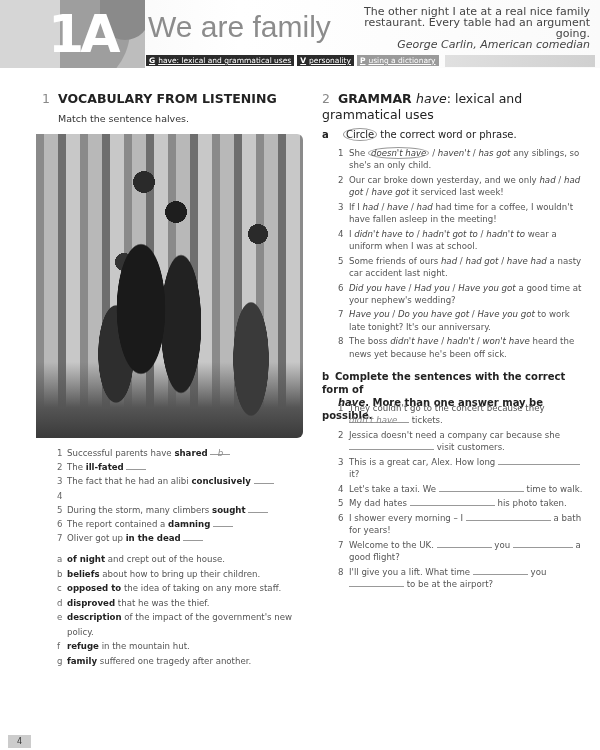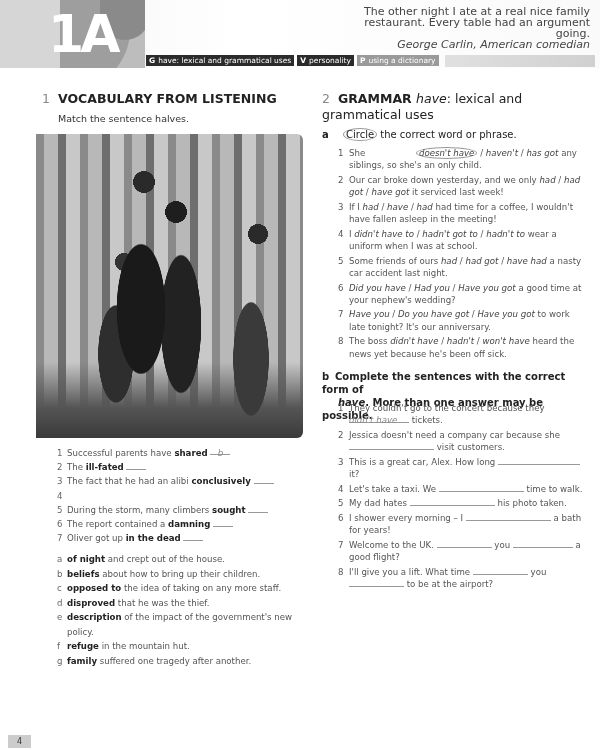--- a/index.html
+++ b/index.html
@@ -10,21 +10,21 @@
   .header { position: absolute; left: 0; top: 0; width: 600px; height: 68px; background: linear-gradient(to right, #f4f4f4, #fff 40%, #fafafa); }
   .banner { position: absolute; left: 0; top: 0; width: 145px; height: 68px; overflow: hidden; background: #bdbdbd; }
   .banner .s1 { position: absolute; left: -20px; top: -10px; width: 90px; height: 100px; background: #d6d6d6; transform: skewX(-20deg); }
   .banner .s2 { position: absolute; left: 60px; top: -20px; width: 70px; height: 110px; background: #9e9e9e; border-radius: 0 0 60px 0; }
   .banner .s3 { position: absolute; left: 100px; top: 0; width: 50px; height: 40px; background: #8a8a8a; border-radius: 0 0 30px 30px; }
   .unit-number { position: absolute; left: 48px; top: 4px; font-family: "DejaVu Sans", sans-serif; font-weight: bold; font-size: 52px; letter-spacing: -4px; color: #fff; }
   .unit-title { position: absolute; left: 148px; top: 10px; font-family: "Liberation Sans", sans-serif; font-size: 30px; color: #8c8c8c; }
   .quote { position: absolute; right: 10px; top: 6px; width: 230px; text-align: right; font-size: 11px; line-height: 11px; color: #444; }
   .quote .author { font-style: italic; }
   .tags { position: absolute; left: 146px; top: 55px; display: flex; gap: 3px; font-size: 7.5px; }
-  .tag { padding: 1px 3px; color: #fff; }
+  .tag { padding: 1px 3px; color: #fff; text-decoration: underline; }
   .tag b { margin-right: 3px; }
   .tag.g, .tag.v { background: #2b2b2b; }
   .tag.p { background: #9a9a9a; }
   .tag-ghost { position: absolute; left: 445px; top: 55px; width: 150px; height: 12px; background: linear-gradient(to right, #e0e0e0, #d0d0d0); }
 
   
   .sec-head { position: absolute; font-size: 12.5px; font-weight: bold; color: #222; }
   .sec-head .num { color: #888; font-weight: normal; margin-right: 8px; }
   .sec-head .it { font-style: italic; font-weight: normal; }
   .sec-head .rest { font-weight: normal; }
@@ -48,38 +48,39 @@
   .list .k { width: 10px; flex: none; color: #666; }
   .list b { color: #222; }
   .blank { display: inline-block; border-bottom: 1px solid #999; height: 9px; vertical-align: baseline; }
   .answer { font-family: "DejaVu Sans", sans-serif; font-style: italic; color: #888; }
   .list.opts { line-height: 14.5px; }
 
   
   .sub-head { position: absolute; font-size: 10px; color: #222; }
   .sub-head .letter { display: inline-block; width: 13px; font-weight: bold; }
   .sub-head.bold { font-weight: bold; line-height: 13px; }
-  .circle { border: 1px solid #999; border-radius: 50%; padding: 0 2px; margin-left: 48px; }
+  .circle { border: 1px solid #999; border-radius: 50%; padding: 0 2px; }
   .rlist { position: absolute; left: 338px; width: 250px; font-size: 8.6px; line-height: 12.2px; color: #555; }
   .rlist .row { display: flex; margin-bottom: 2.5px; }
   .rlist .k { width: 11px; flex: none; }
   .rlist i { color: #444; }
 
   .page-num { position: absolute; left: 8px; top: 735px; width: 23px; height: 13px; background: #ccc; font-size: 8px; text-align: center; line-height: 13px; color: #333; }
 </style>
 </head>
 <body>
 
 <div class="header">
   <div class="banner">
     <div class="s1"></div>
       <div class="s2"></div>
       <div class="s3"></div>
   </div>
   <div class="unit-number">1A</div>
+  <div class="unit-title">We are family</div>
   <div class="quote">
     <div>The other night I ate at a real nice family</div>
     <div>restaurant. Every table had an argument going.</div>
     <div class="author">George Carlin, American comedian</div>
   </div>
   <div class="tags">
     <span class="tag g"><b>G</b><span>have: lexical and grammatical uses</span></span>
     <span class="tag v"><b>V</b><span>personality</span></span>
     <span class="tag p"><b>P</b><span>using a dictionary</span></span>
   </div>

